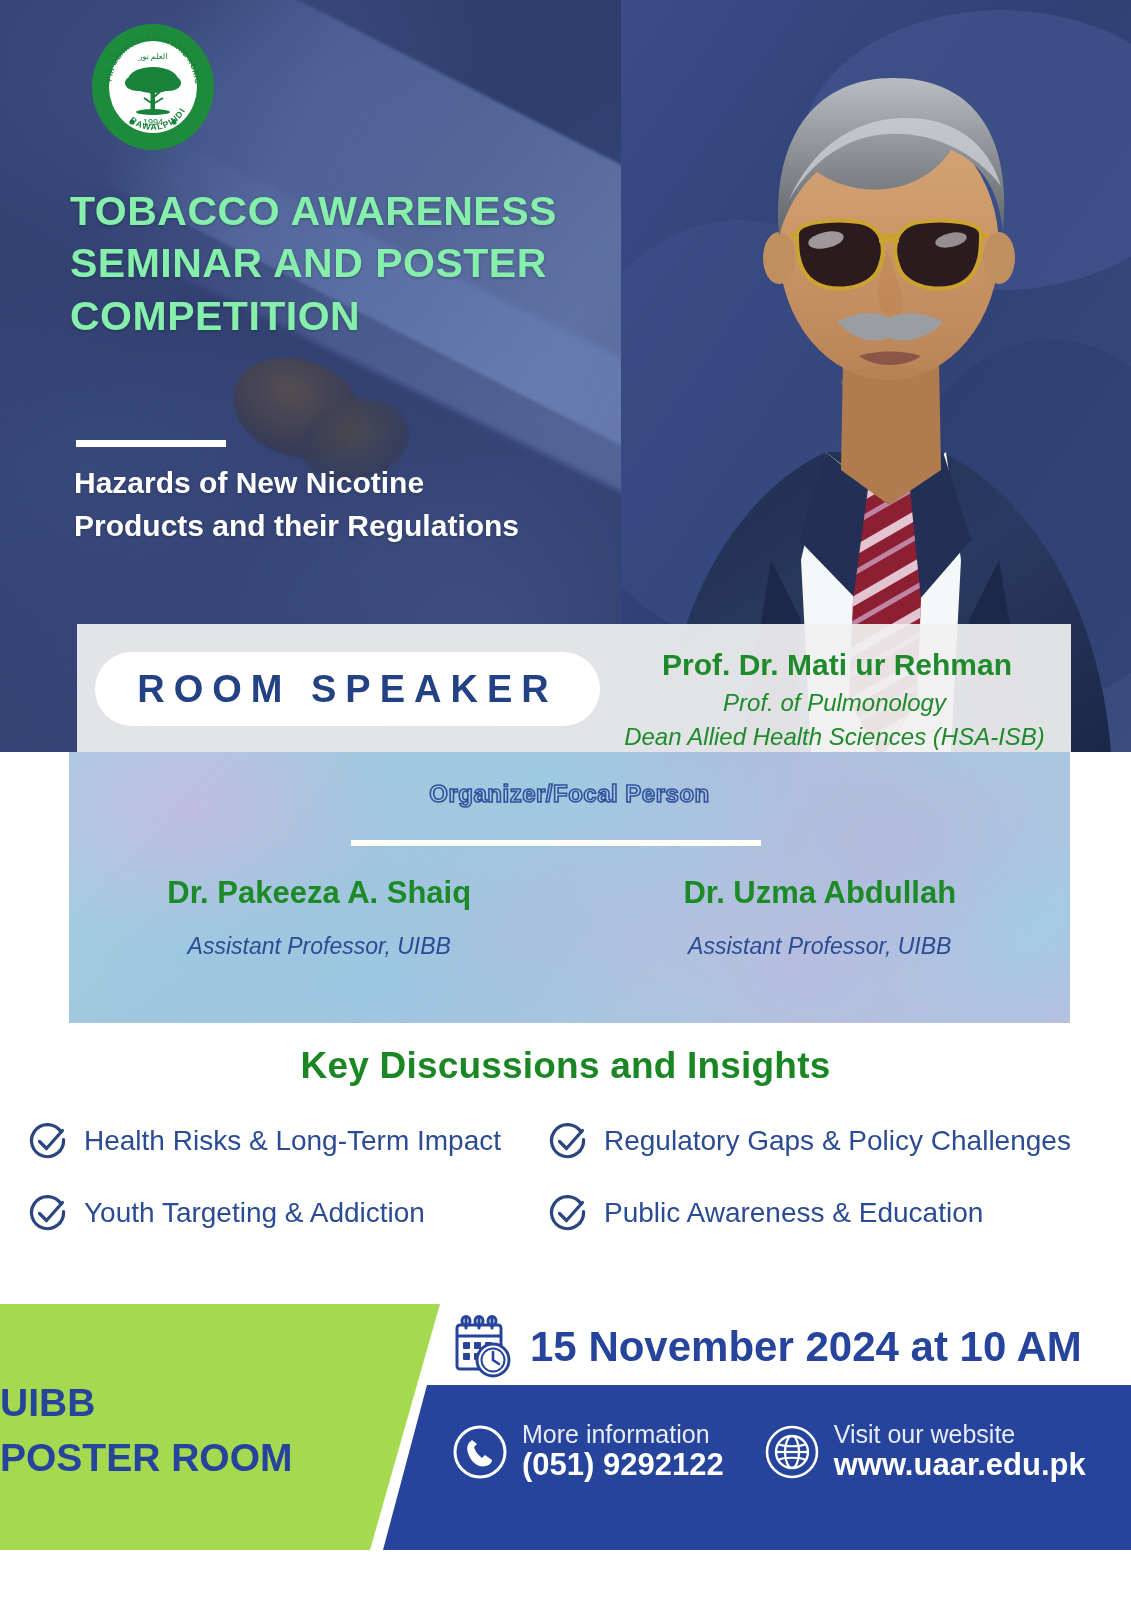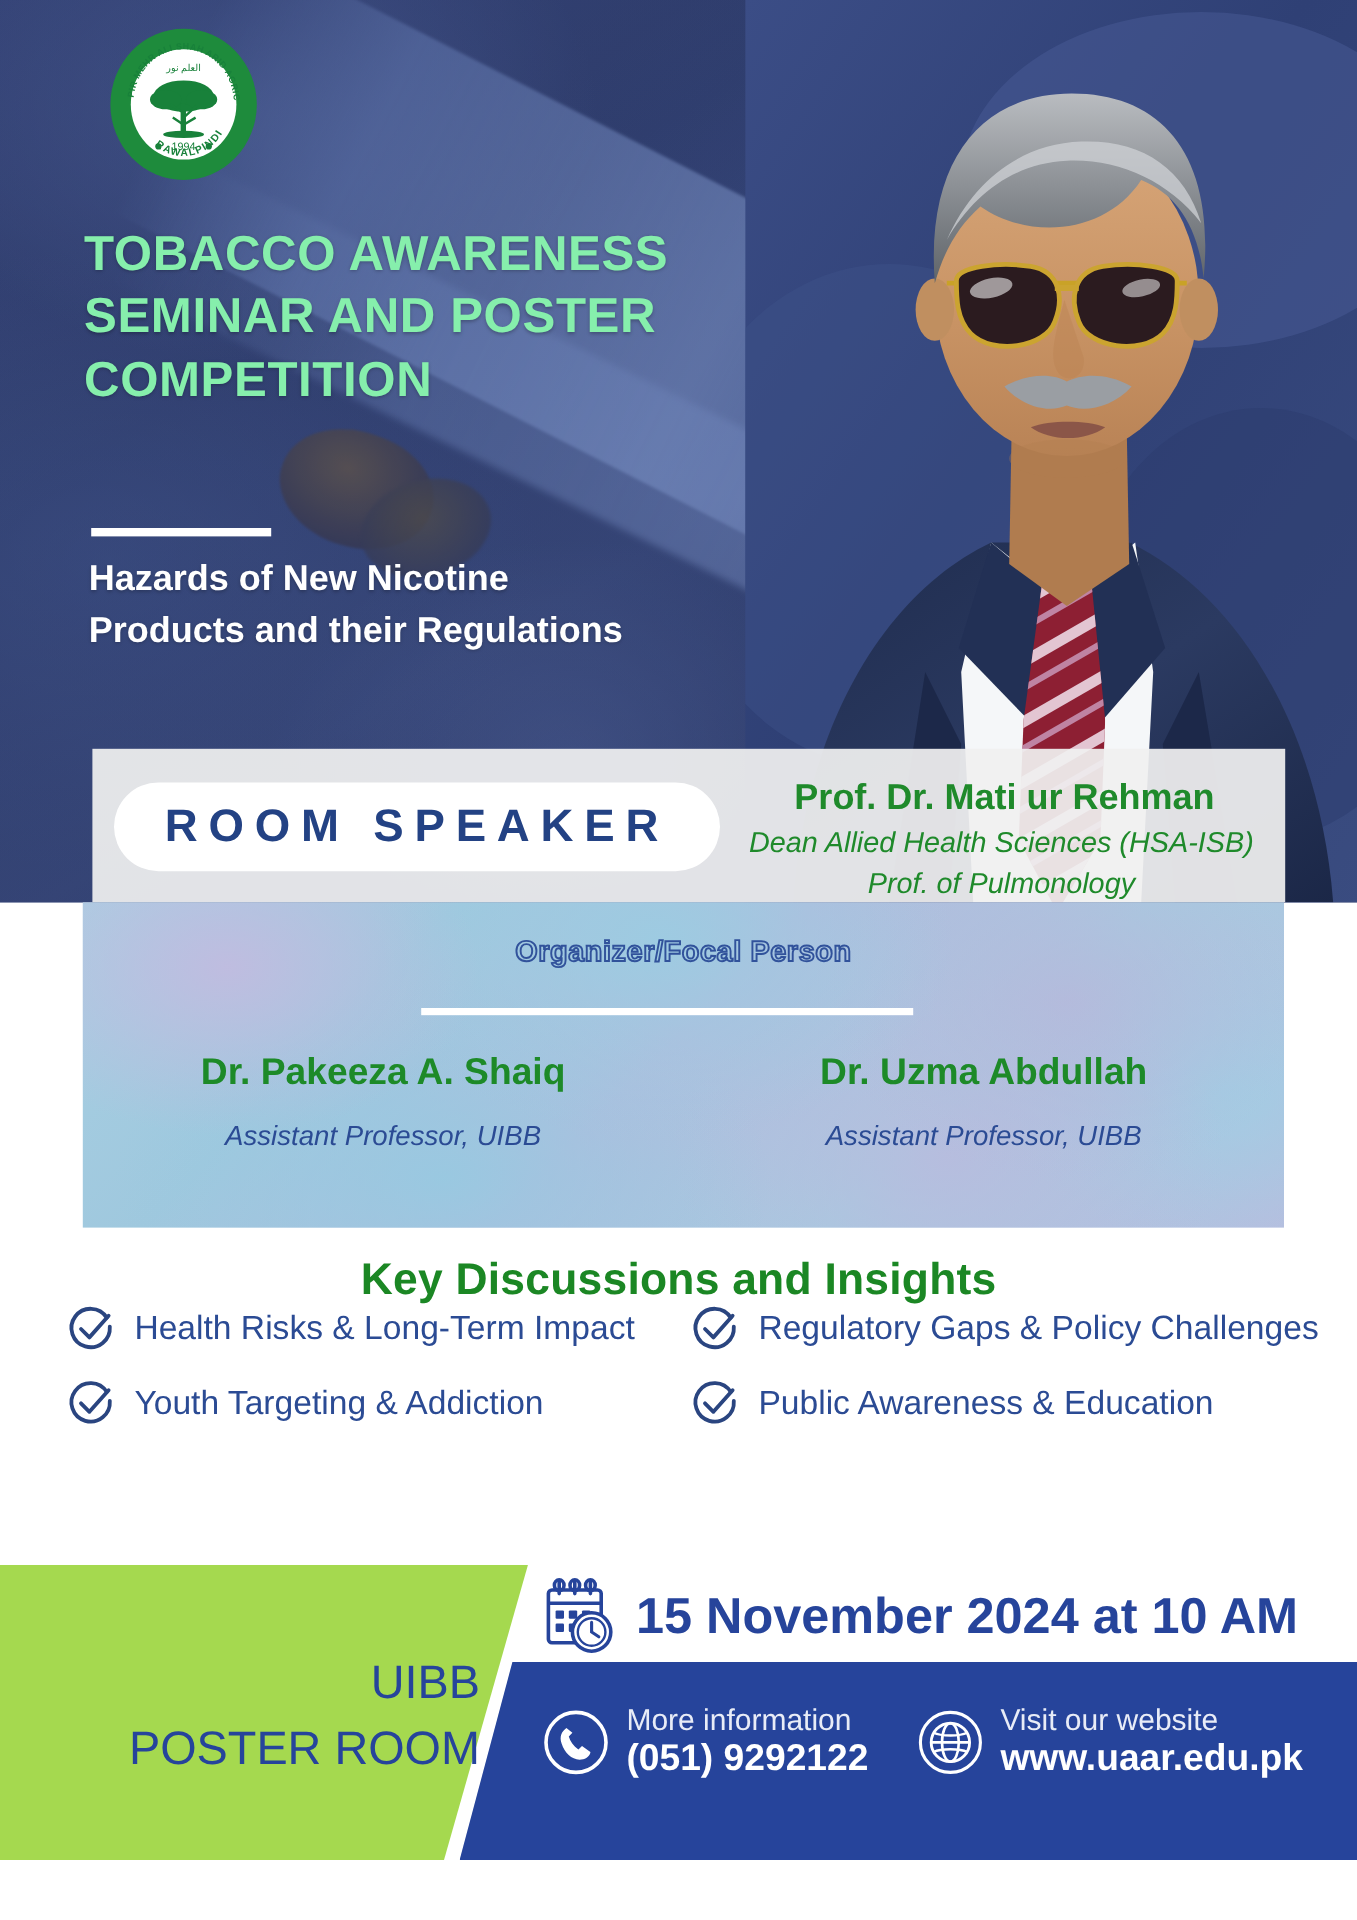--- a/index.html
+++ b/index.html
@@ -178,41 +178,41 @@
     color:#2b4b94; font-style:italic; font-size:23px; margin-top:20px;
   }
 
   
   .keys { position:absolute; left:0; top:1045px; width:1131px; }
   .keys-title {
     text-align:center; color:#1b8724; font-weight:bold; font-size:37px;
     letter-spacing:.2px;
   }
   .keys-grid {
+    margin-top:34px;
     display:grid;
     grid-template-columns:520px 590px;
-    row-gap:22px;
-    padding-left:28px;
+    row-gap:32px;
   }
   .key-item { display:flex; align-items:center; padding-left:28px; }
   .key-item .chk { flex:0 0 auto; width:40px; height:40px; margin-right:16px; }
   .key-item .lbl { color:#2b4b94; font-size:28px; white-space:nowrap; }
 
   
   .footer { position:absolute; left:0; top:1304px; width:1131px; height:296px; }
   .f-green {
     position:absolute; left:0; top:0; width:470px; height:246px;
     background:#a5d94f;
     clip-path:polygon(0 0, 440px 0, 370px 246px, 0 246px);
   }
   .f-green-text {
     position:absolute; left:0; top:72px; width:400px;
-    text-align:right;
+    text-align:left;
     color:#26449b;
-    font-weight:normal;
+    font-weight:bold;
     font-size:39px;
     line-height:1.4;
   }
   .f-navy {
     position:absolute; left:383px; top:81px; width:748px; height:165px;
     background:#26449b;
     clip-path:polygon(44px 0, 748px 0, 748px 165px, 0 165px);
   }
   .f-date {
     position:absolute; left:452px; top:10px;
@@ -374,22 +374,22 @@
       <ellipse cx="268" cy="382" rx="48" ry="16" fill="#b17e50" opacity=".35"></ellipse>
     </svg>
   </div>
 
   <div class="gs-band">
     <div class="gs-pill">
       <span>ROOM SPEAKER</span>
     </div>
     <div class="gs-name">Prof. Dr. Mati ur Rehman</div>
     <div class="gs-role">
+      <div>Prof. of Pulmonology</div>
       <div>Dean Allied Health Sciences (HSA-ISB)</div>
-      <div>Prof. of Pulmonology</div>
     </div>
   </div>
 </section>
 
 <section class="org">
   <div class="org-title">Organizer/Focal Person</div>
   <div class="org-rule"></div>
   <div class="org-cols">
     <div class="org-col">
       <div class="org-name">Dr. Pakeeza A. Shaiq</div>

